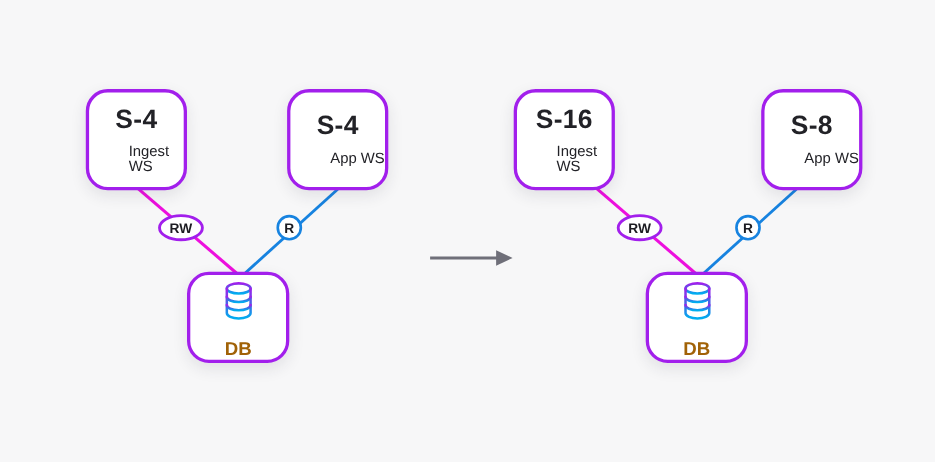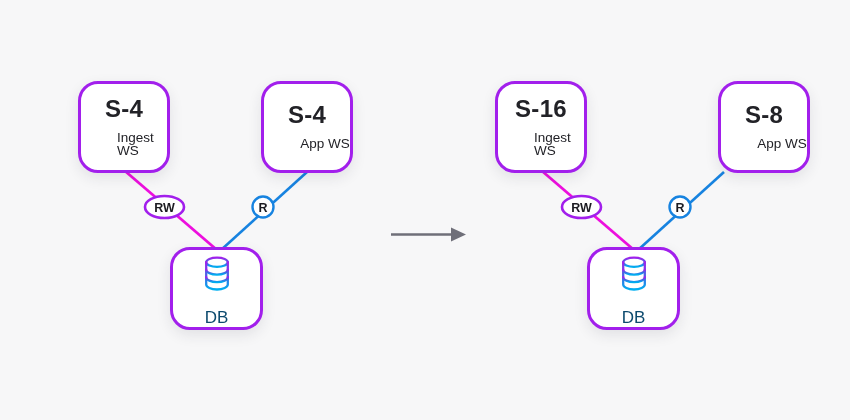--- a/index.html
+++ b/index.html
@@ -58,29 +58,29 @@
     margin-top:10px;
     line-height:1;
     margin-left:36px;
   }
   .db-node{
     width:93px;height:83px;top:247px;
     padding-top:4px;
   }
   .db-label{
     font-size:17px;
-    font-weight:400;
-    color:#0c4a6e;
+    font-weight:700;
+    color:#a16207;
     margin-top:17px;
     line-height:1;
   }
   .pos-s4{left:78px;}
   .pos-s2{left:261px;}
-  .pos-s16{left:495px;}
-  .pos-s8{left:718px;justify-content:center;}
+  .pos-s16{left:467px;}
+  .pos-s8{left:692px;justify-content:center;}
   .pos-db1{left:170px;}
   .pos-db2{left:587px;}
 </style>
 </head>
 <body>
 
 <div class="canvas">
 
   <svg class="connector-layer" viewBox="0 0 850 420" xmlns="http://www.w3.org/2000/svg">
 

